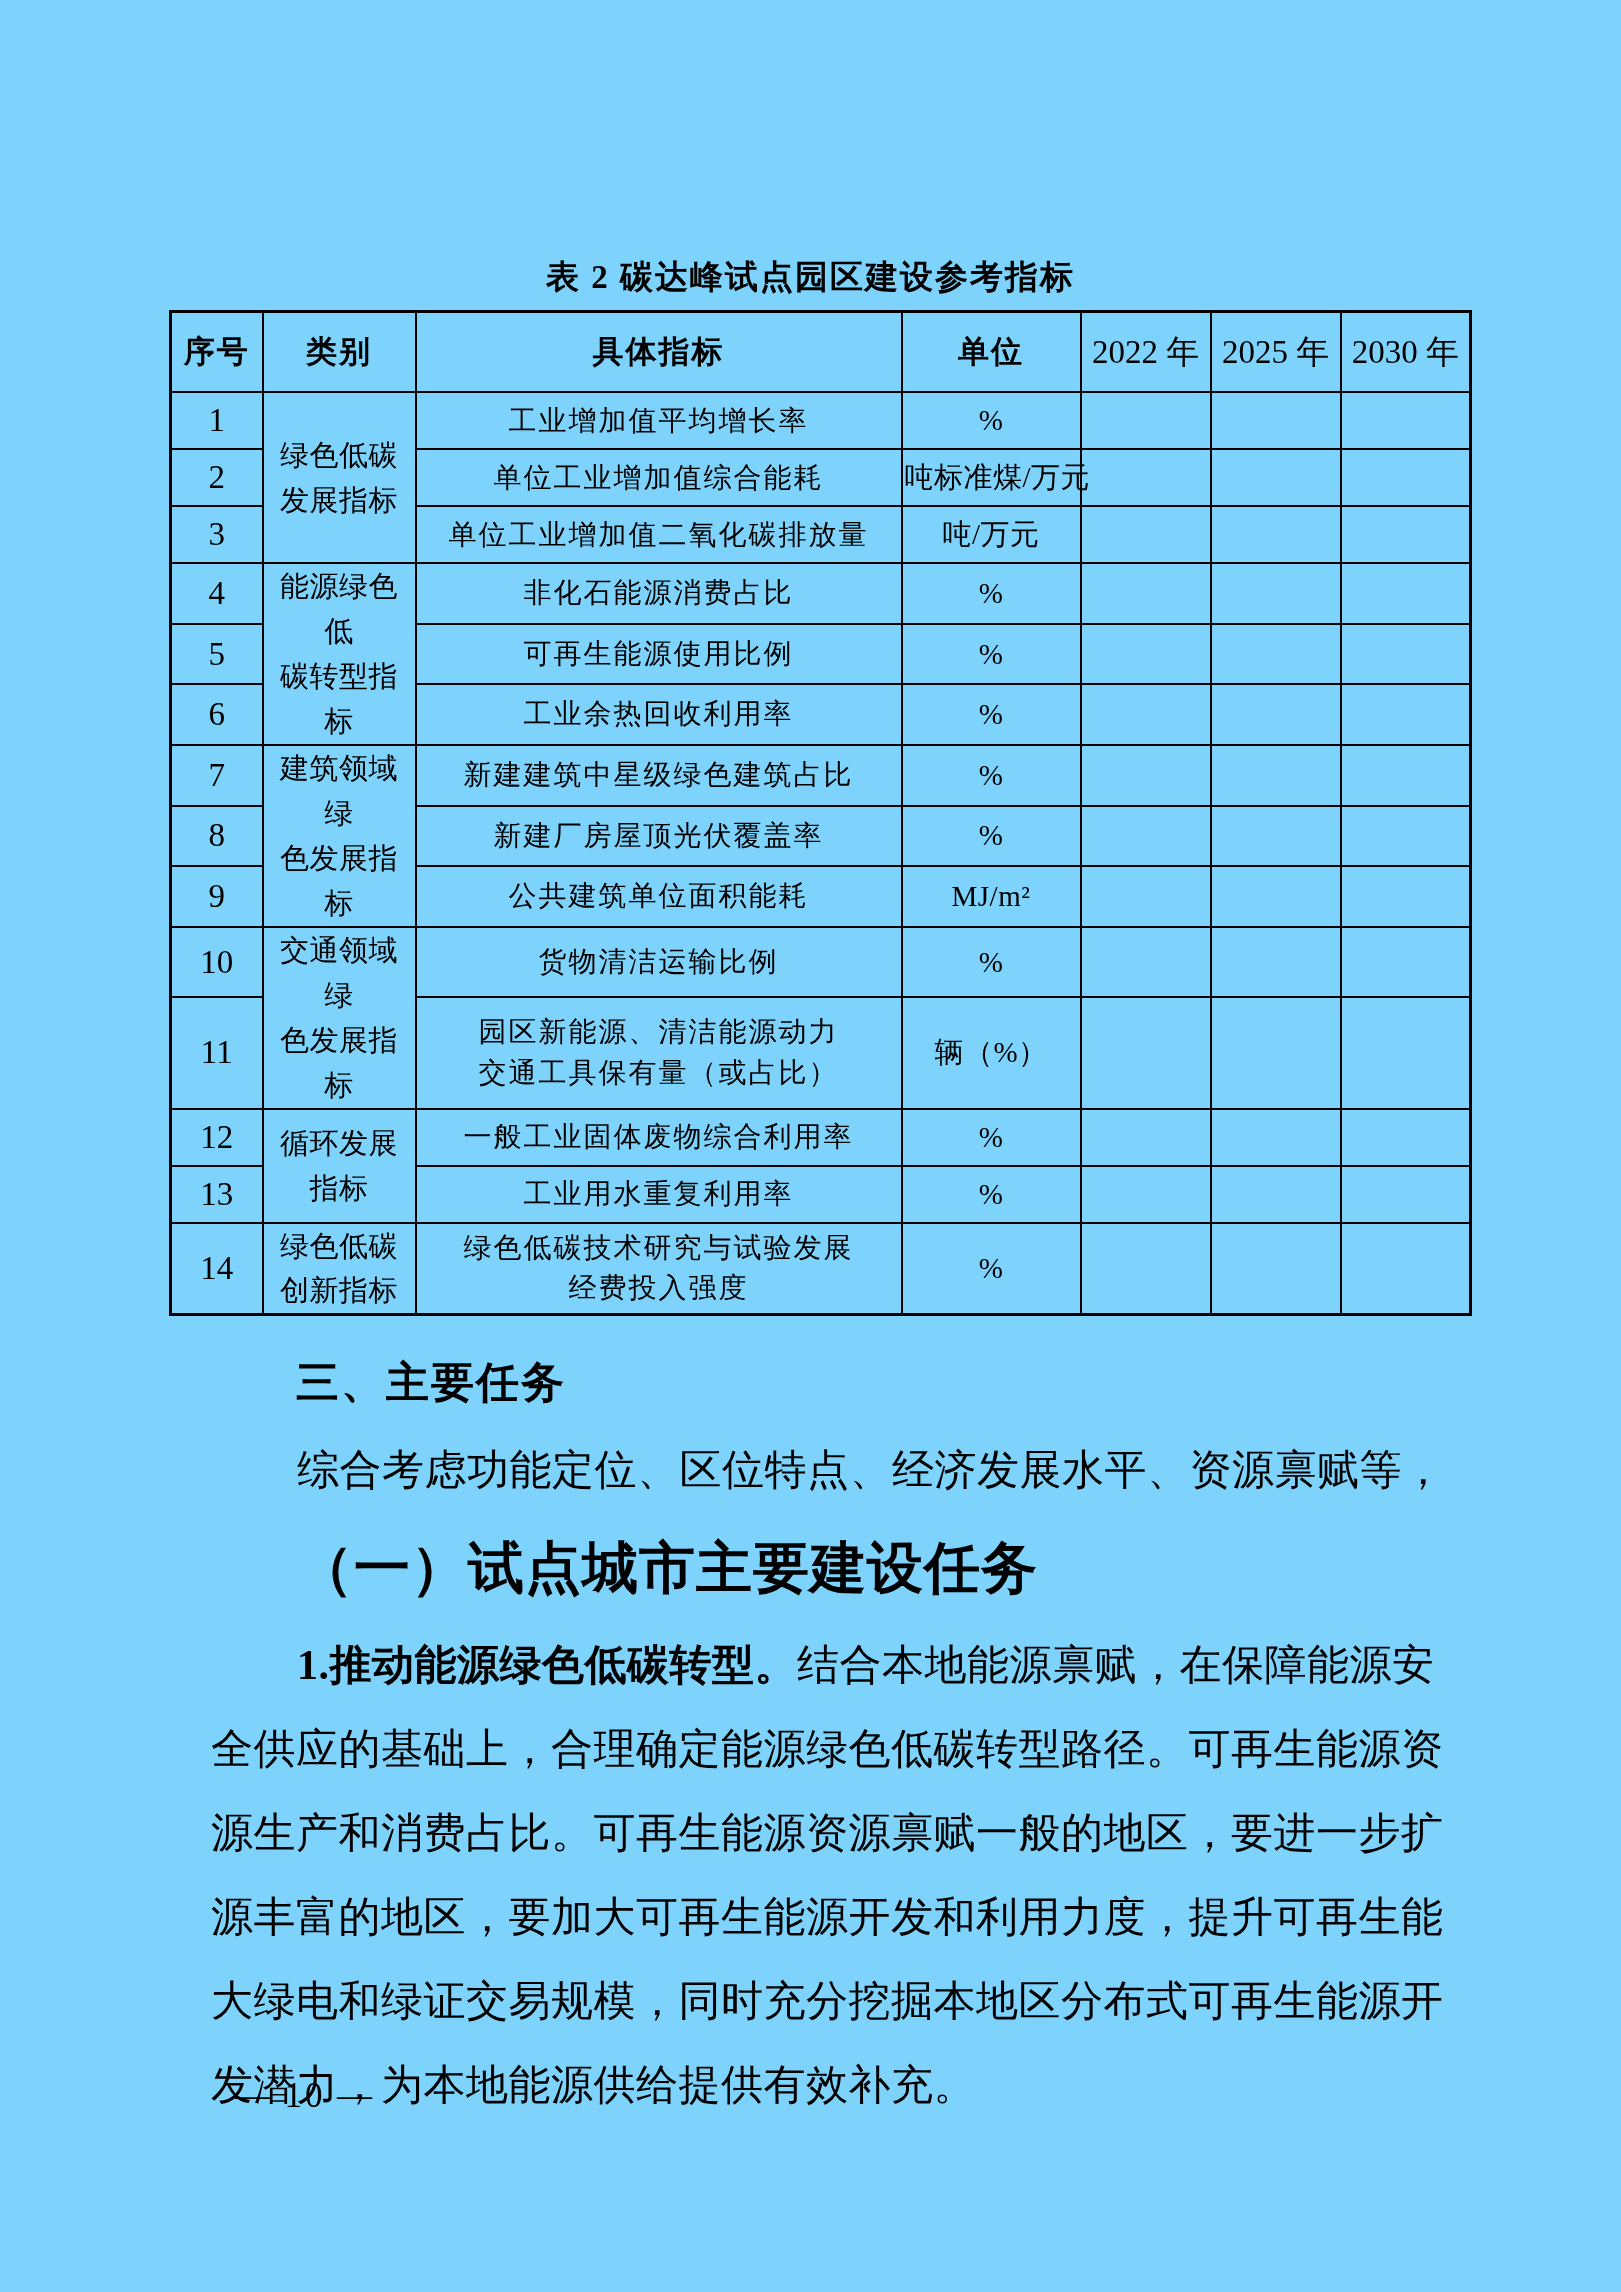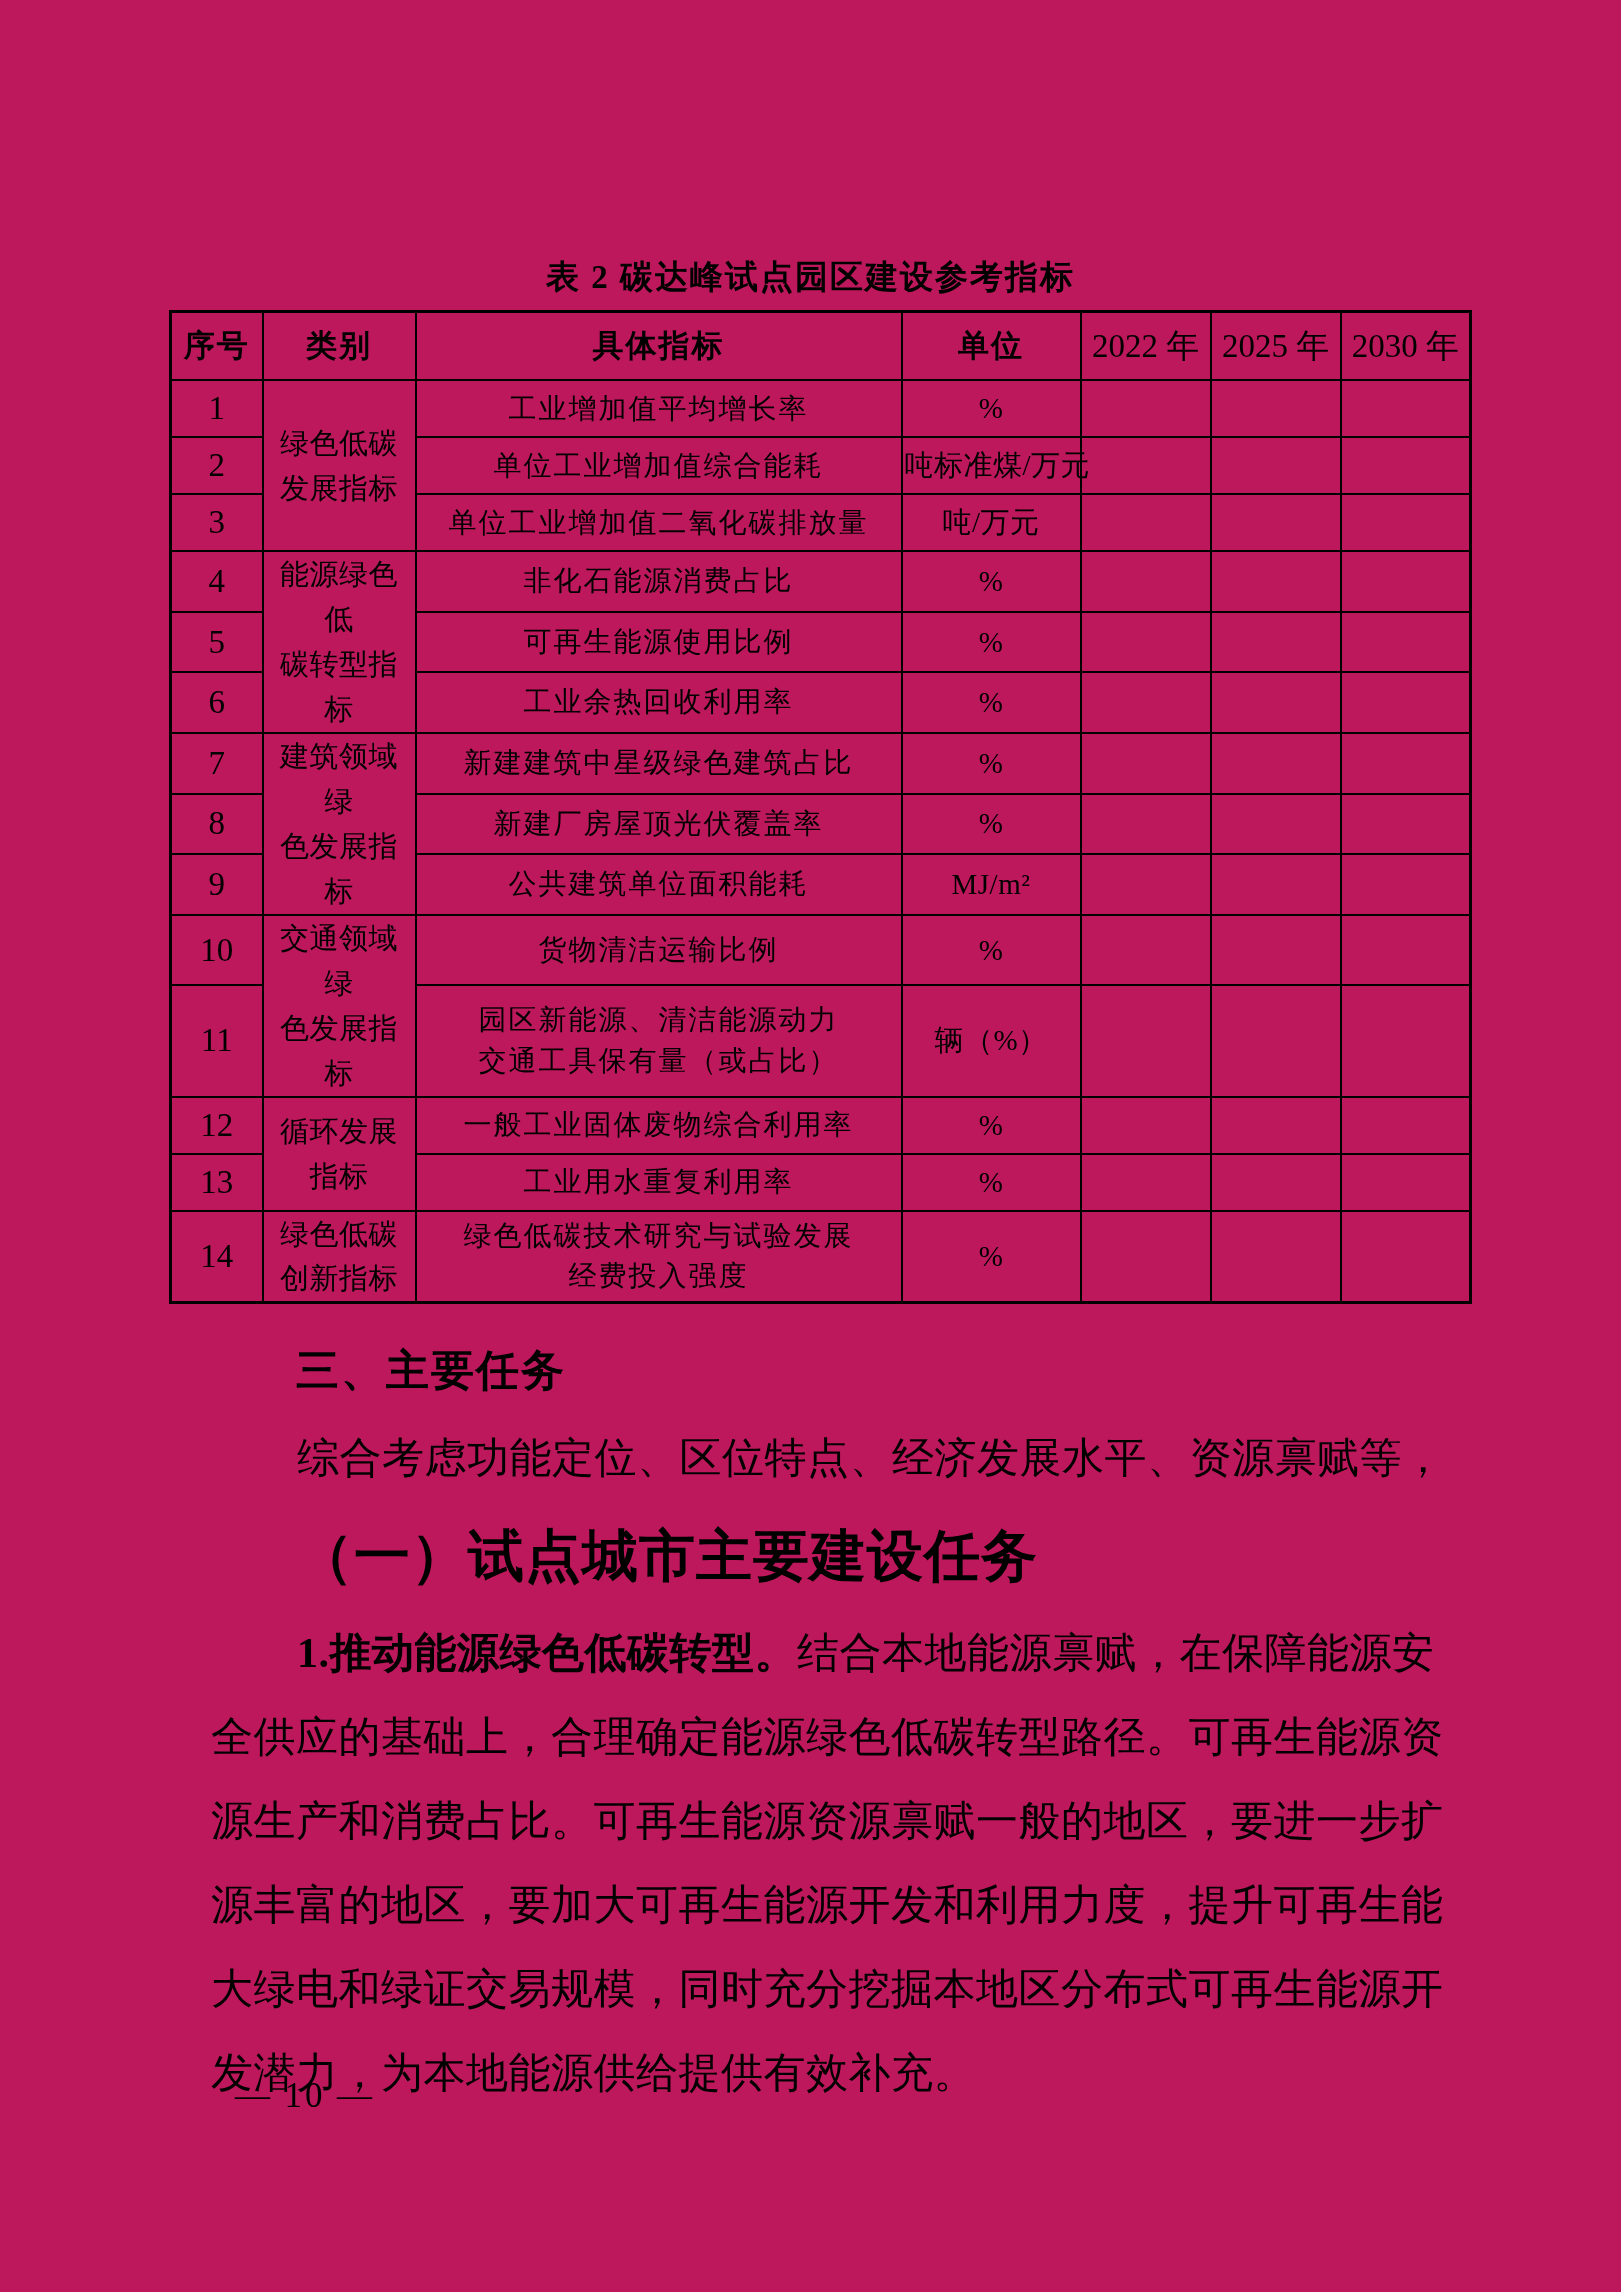--- a/index.html
+++ b/index.html
@@ -1,20 +1,20 @@
 <!DOCTYPE html>
 <html><head>
 <meta charset="utf-8">
 <style>
   * { margin:0; padding:0; box-sizing:border-box; }
   html,body { background:#ffffff; }
   .page {
     position:relative;
     width:1621px; height:2293px;
-    background:#be185d;
+    background:#7dd3fc;
     color:#000;
     overflow:hidden;
     font-family:"Liberation Serif", serif;
   }
   .table-title {
     margin:255px 0 9.8px 0;
     text-align:center;
     font-family:"Liberation Serif", serif;
     font-weight:700;
     font-size:33px;
@@ -31,21 +31,21 @@
     border:2px solid #000;
     text-align:center;
     vertical-align:middle;
     padding:0 2px;
   }
   .col-no     { width:92px;  }
   .col-cat    { width:153px; }
   .col-ind    { width:486px; }
   .col-unit   { width:179px; }
   .col-year   { width:130px; }
-  tr.r-h { height:69px;margin-top:48px; }
+  tr.r-h { height:81px;margin-top:48px; }
   tr.r-s { height:57px; }
   tr.r-t { height:90px; }
   .th-cn {
     font-family:"Liberation Sans", sans-serif;
     font-weight:700;
     font-size:31px;
     letter-spacing:2px;
   }
   .th-year {
     font-family:"Liberation Serif", serif;

